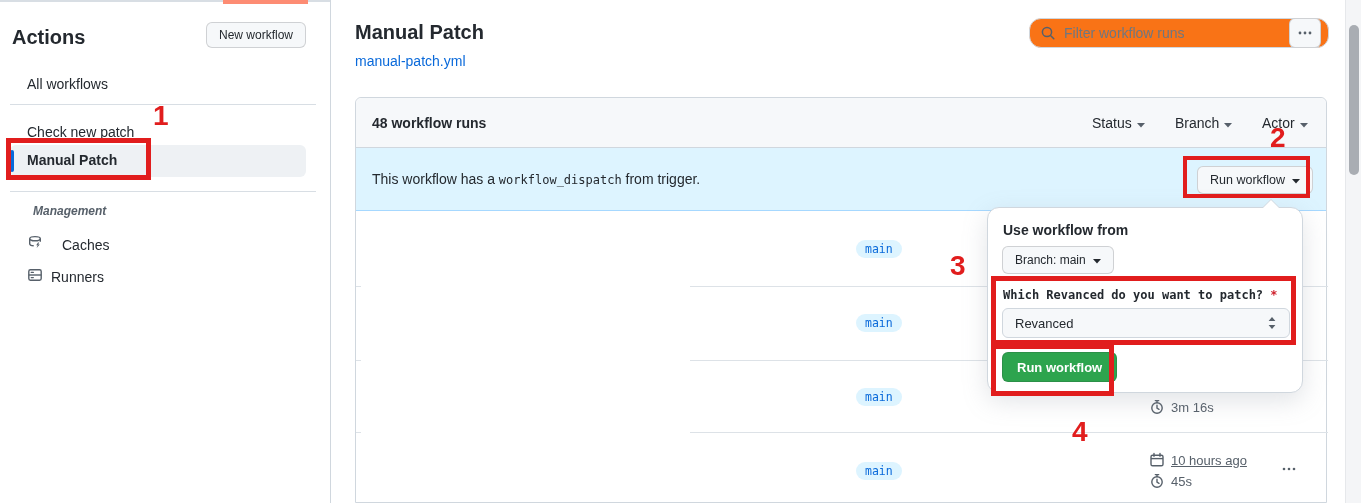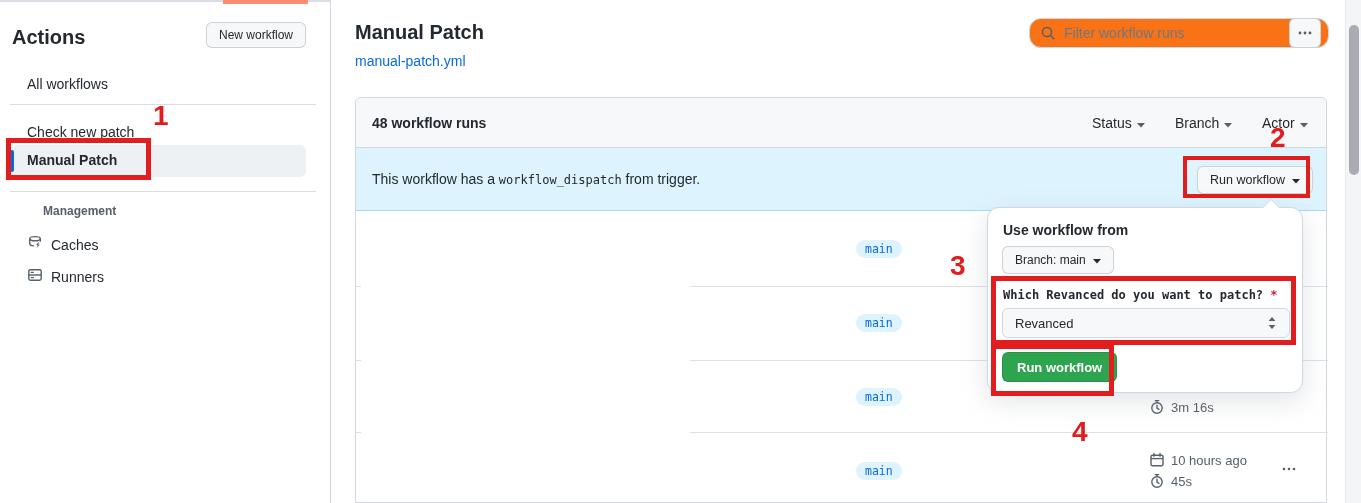--- a/index.html
+++ b/index.html
@@ -103,23 +103,23 @@
   <div class="abs sb-item" style="left:27px; top:124px;">
     <span>Check new patch</span>
   </div>
 
   <div class="abs sb-selected"></div>
   <div class="abs sb-selbar"></div>
   <div class="abs sb-item" style="left:27px; top:152px; font-weight:bold;">Manual Patch</div>
 
   <div class="abs divider" style="left:10px; top:191px; width:306px;"></div>
 
-  <div class="abs sb-mgmt" style="left:43px; top:204px;">Management</div>
-
-  <div class="abs" style="left:27px; top:235px; display:flex; align-items:center; gap:8px;">
+  <div class="abs sb-mgmt" style="left:33px; top:204px;font-style:italic;">Management</div>
+
+  <div class="abs" style="left:27px; top:235px; display:flex; align-items:center; gap:19px;">
     <span class="sb-icon">
       <svg width="16" height="16" viewBox="0 0 16 16" fill="none" stroke="currentColor" stroke-width="1.4">
         <ellipse cx="8" cy="3.7" rx="5.3" ry="2.1"></ellipse>
         <path d="M2.7 3.7v5c0 1 1.7 1.9 4 2.1M13.3 3.7v3.1"></path>
         <path d="M11 7.6 9.2 10.3h1.5L9.6 13l3.2-3.4h-1.6l1-2z" fill="currentColor" stroke="none"></path>
       </svg>
     </span>
     <span class="sb-item">Caches</span>
   </div>
 
@@ -230,21 +230,21 @@
       <span style="display:flex;">
         <svg width="16" height="16" viewBox="0 0 16 16" fill="none" stroke="currentColor" stroke-width="1.4">
           <circle cx="8" cy="9" r="5.2"></circle>
             <path d="M8 6.3v2.9l2 1.1" stroke-linecap="round"></path>
           <path d="M6.3 1.6h3.4M8 1.6v2" stroke-linecap="round"></path>
         </svg>
       </span>
       <span>3m 16s</span>
     </div>
 
-    <div class="run-meta" style="left:793px; top:354px;">
+    <div class="run-meta" style="left:793px; top:354px;text-decoration:underline;">
       <span style="display:flex;">
         <svg width="16" height="16" viewBox="0 0 16 16" fill="none" stroke="currentColor" stroke-width="1.4">
           <rect x="2" y="3.2" width="12" height="10.6" rx="1.6"></rect>
             <path d="M2 6.6h12"></path>
           <path d="M5 1.4v2.8M11 1.4v2.8" stroke-linecap="round"></path>
         </svg>
       </span>
       <span>10 hours ago</span>
     </div>
     <div class="run-meta" style="left:793px; top:375px;">

